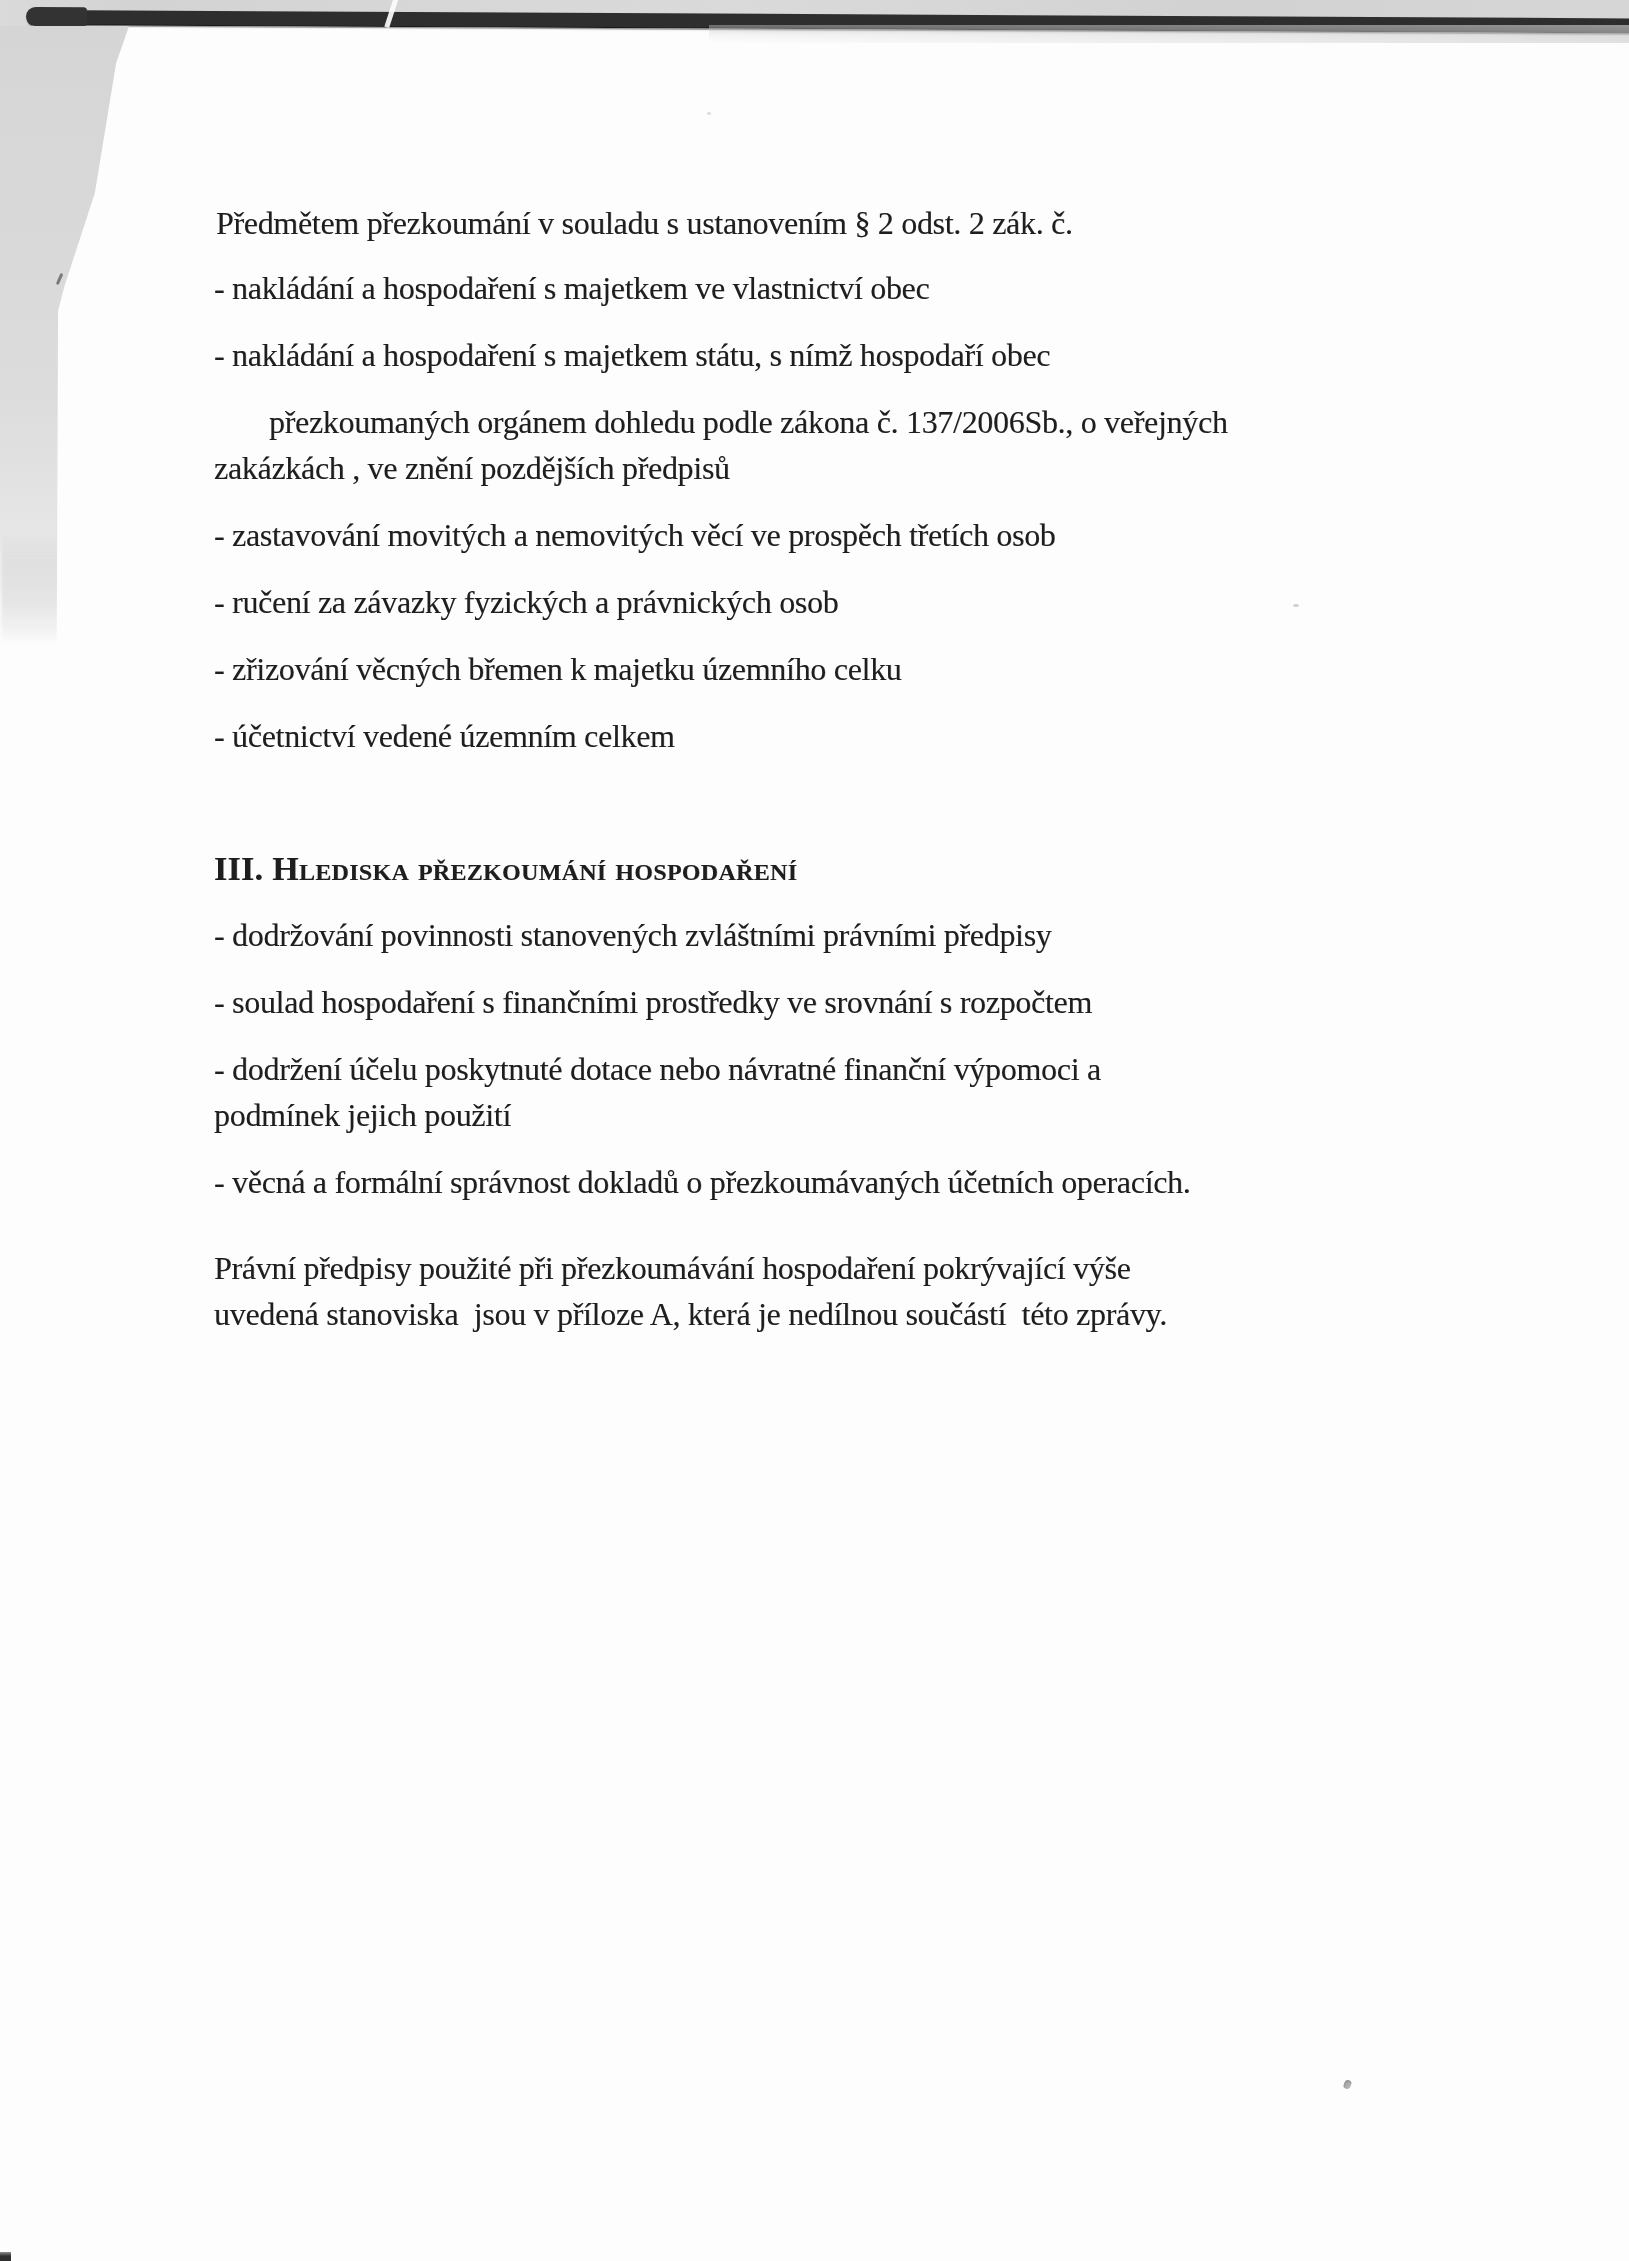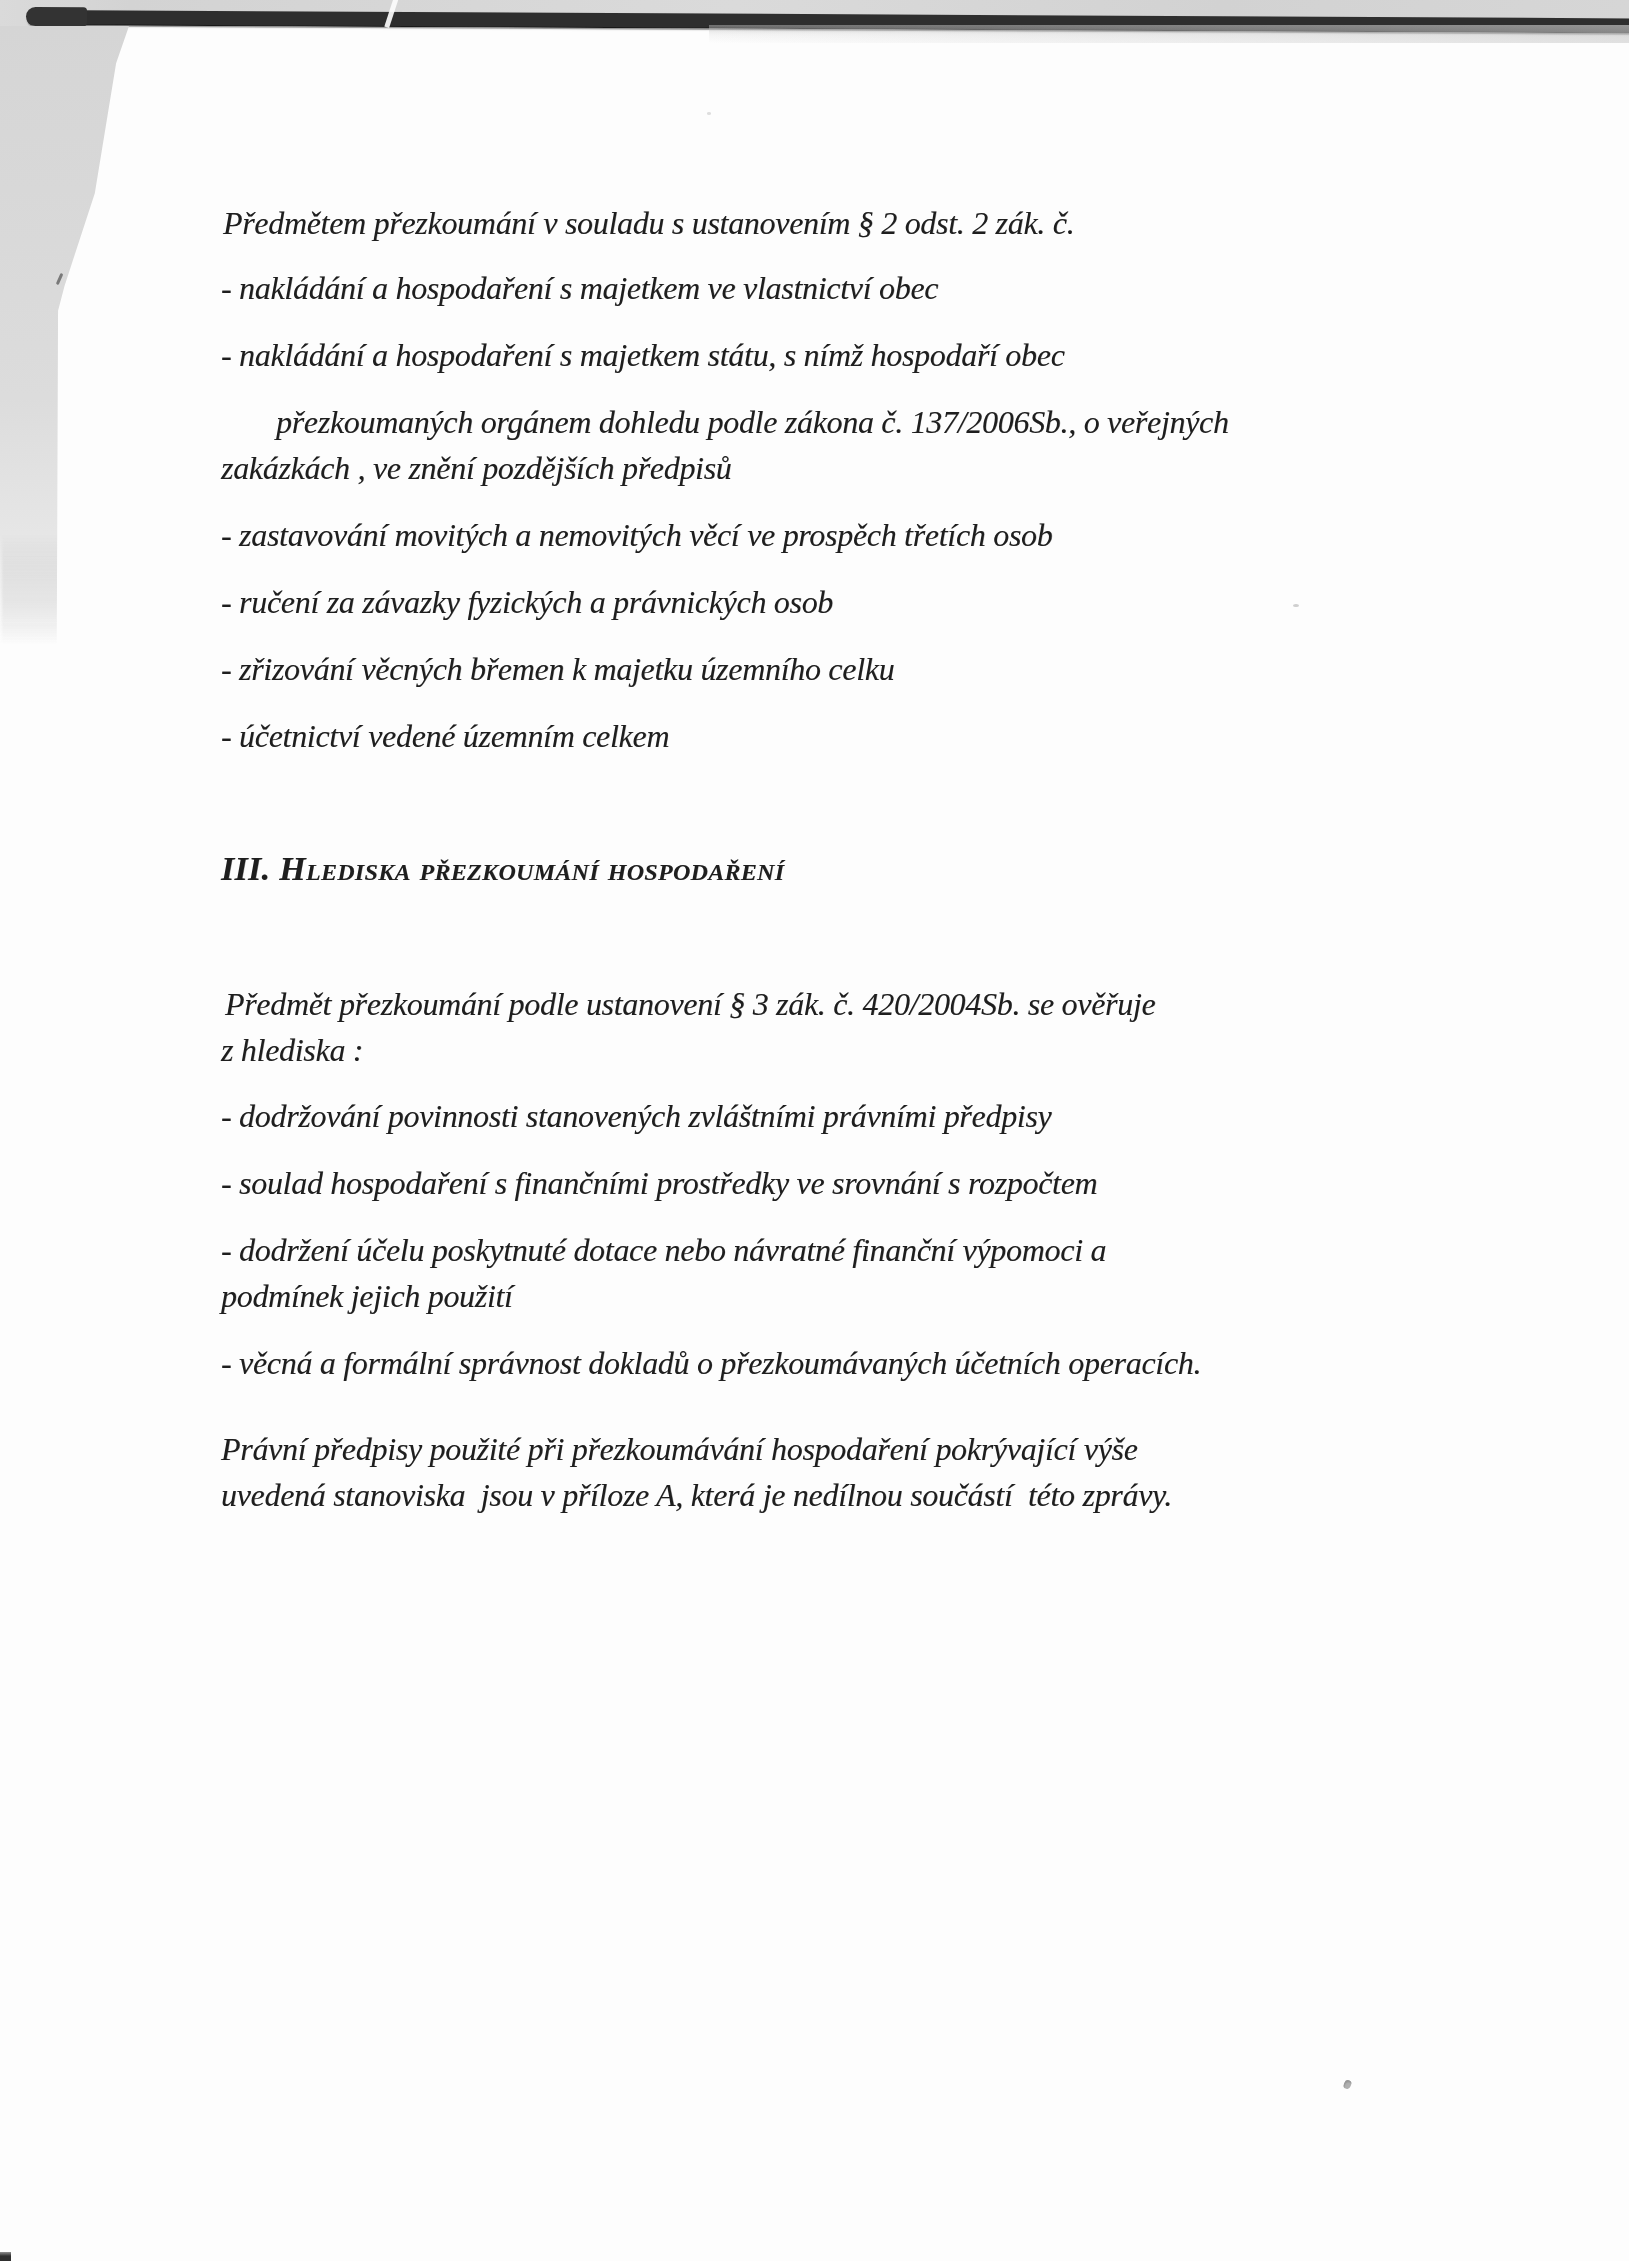--- a/index.html
+++ b/index.html
@@ -55,25 +55,24 @@
     background:linear-gradient(#8e8e8e,#2f2f2f 45%);
   }
   .speck{position:absolute;border-radius:50%;}
   .speck-1{left:1293px;top:604px;width:5.8px;height:3.2px;background:#cfcfcf;}
   .speck-2{left:369px;top:1003px;width:4.5px;height:3.2px;background:#d7d7d7;}
   .speck-3{left:1344px;top:2080px;width:7px;height:9px;background:#b0b0b0;
            box-shadow:inset 1.3px 1.9px 1.3px #979797;transform:rotate(20deg);border-radius:45%;}
   .speck-4{left:707px;top:112px;width:3.9px;height:2.6px;background:#dedede;}
   
   .text-block{
-    position:absolute;left:221px;top:200px;width:1225px;
+    position:absolute;left:214px;top:200px;width:1225px;
     font-size:32px;line-height:46px;
     letter-spacing:-0.3px;
     text-shadow:0.4px 0.4px 0.4px rgba(10,10,10,.35);
-    font-style:italic;
   }
   .line{white-space:pre;}
   .para{margin:0;}
   ul.doc-list{list-style:none;margin:19.3px 0 0 0;padding:0;}
   ul.doc-list li{margin:0 0 21px 0;}
   ul.doc-list li:last-child{margin-bottom:0;}
   .heading{
     margin:87px 0 0 0;
     font-size:34px;line-height:46px;
     font-weight:700;
@@ -126,24 +125,20 @@
         <li>
           <div class="line">- zřizování věcných břemen k majetku územního celku</div>
         </li>
         <li>
           <div class="line">- účetnictví vedené územním celkem</div>
         </li>
       </ul>
 
     <h3 class="heading">III. Hlediska přezkoumání hospodaření</h3>
 
-    <div class="para para-criteria">
-        <div class="line" style="padding-left: 3.9px;">Předmět přezkoumání podle ustanovení § 3 zák. č. 420/2004Sb. se ověřuje</div>
-        <div class="line">z hlediska :</div>
-      </div>
 
     <ul class="doc-list">
         <li>
           <div class="line">- dodržování povinnosti stanovených zvláštními právními předpisy</div>
         </li>
         <li>
           <div class="line">- soulad hospodaření s finančními prostředky ve srovnání s rozpočtem</div>
         </li>
         <li>
           <div class="line">- dodržení účelu poskytnuté dotace nebo návratné finanční výpomoci a</div>

